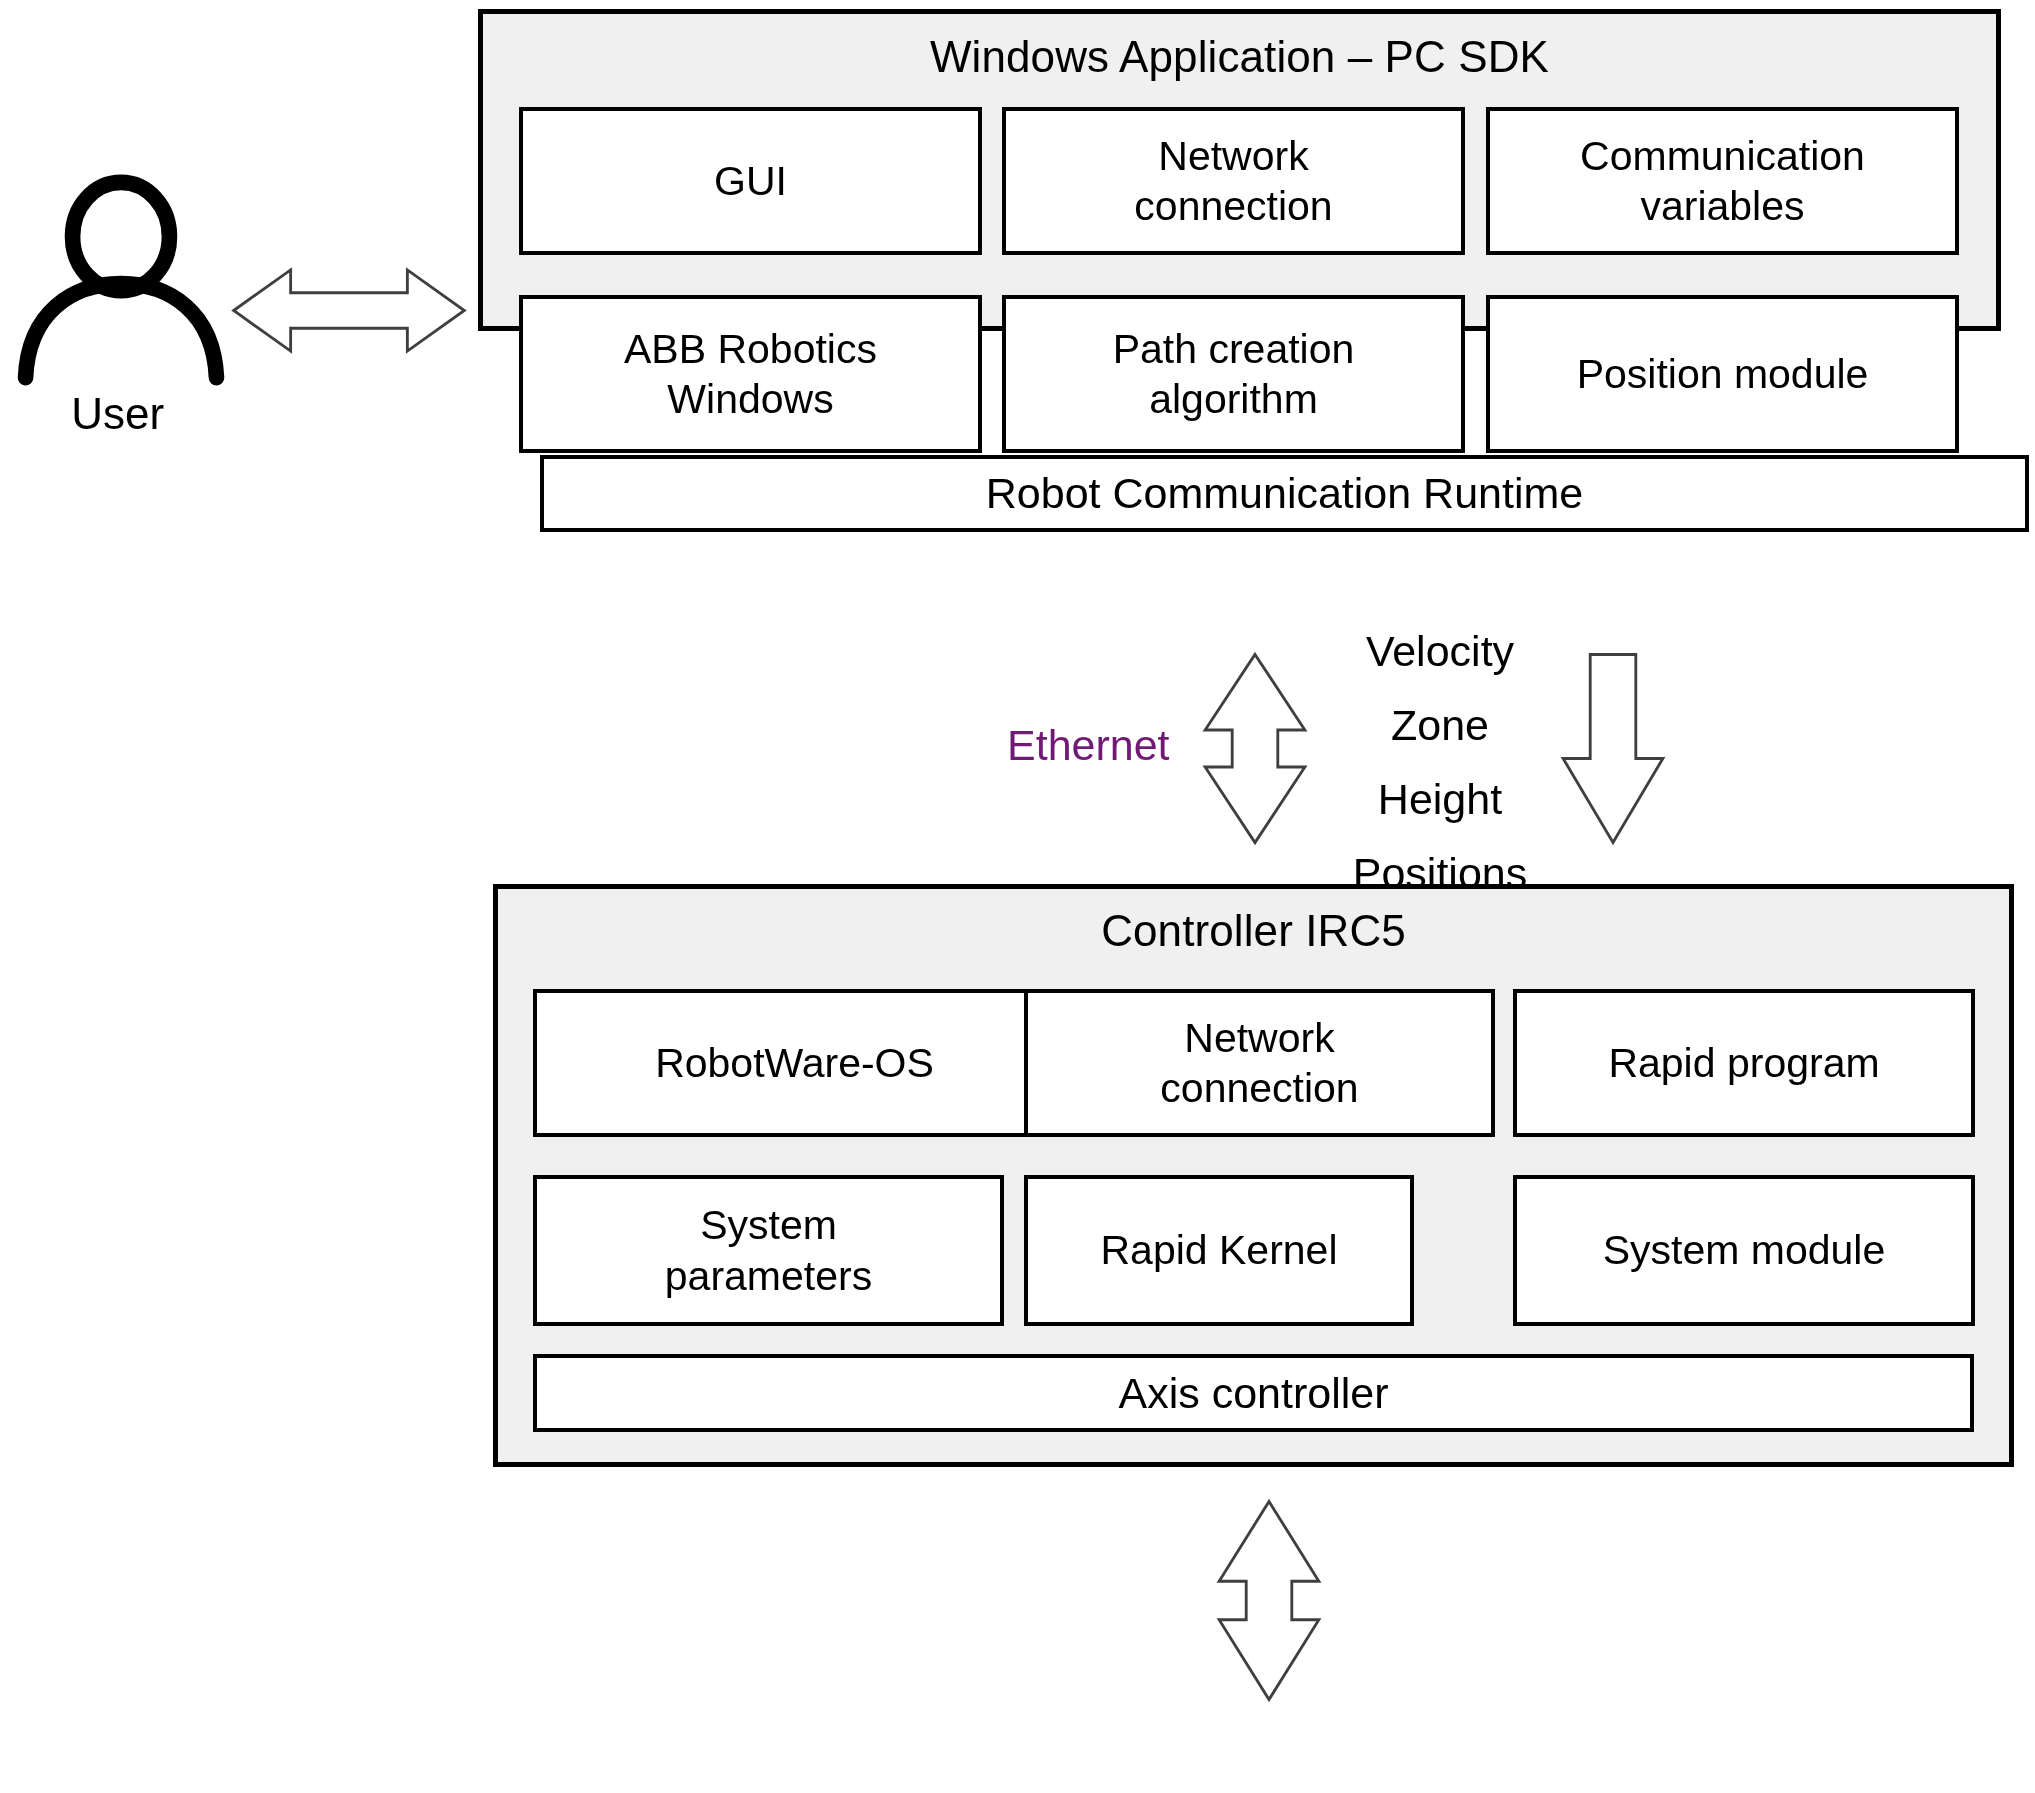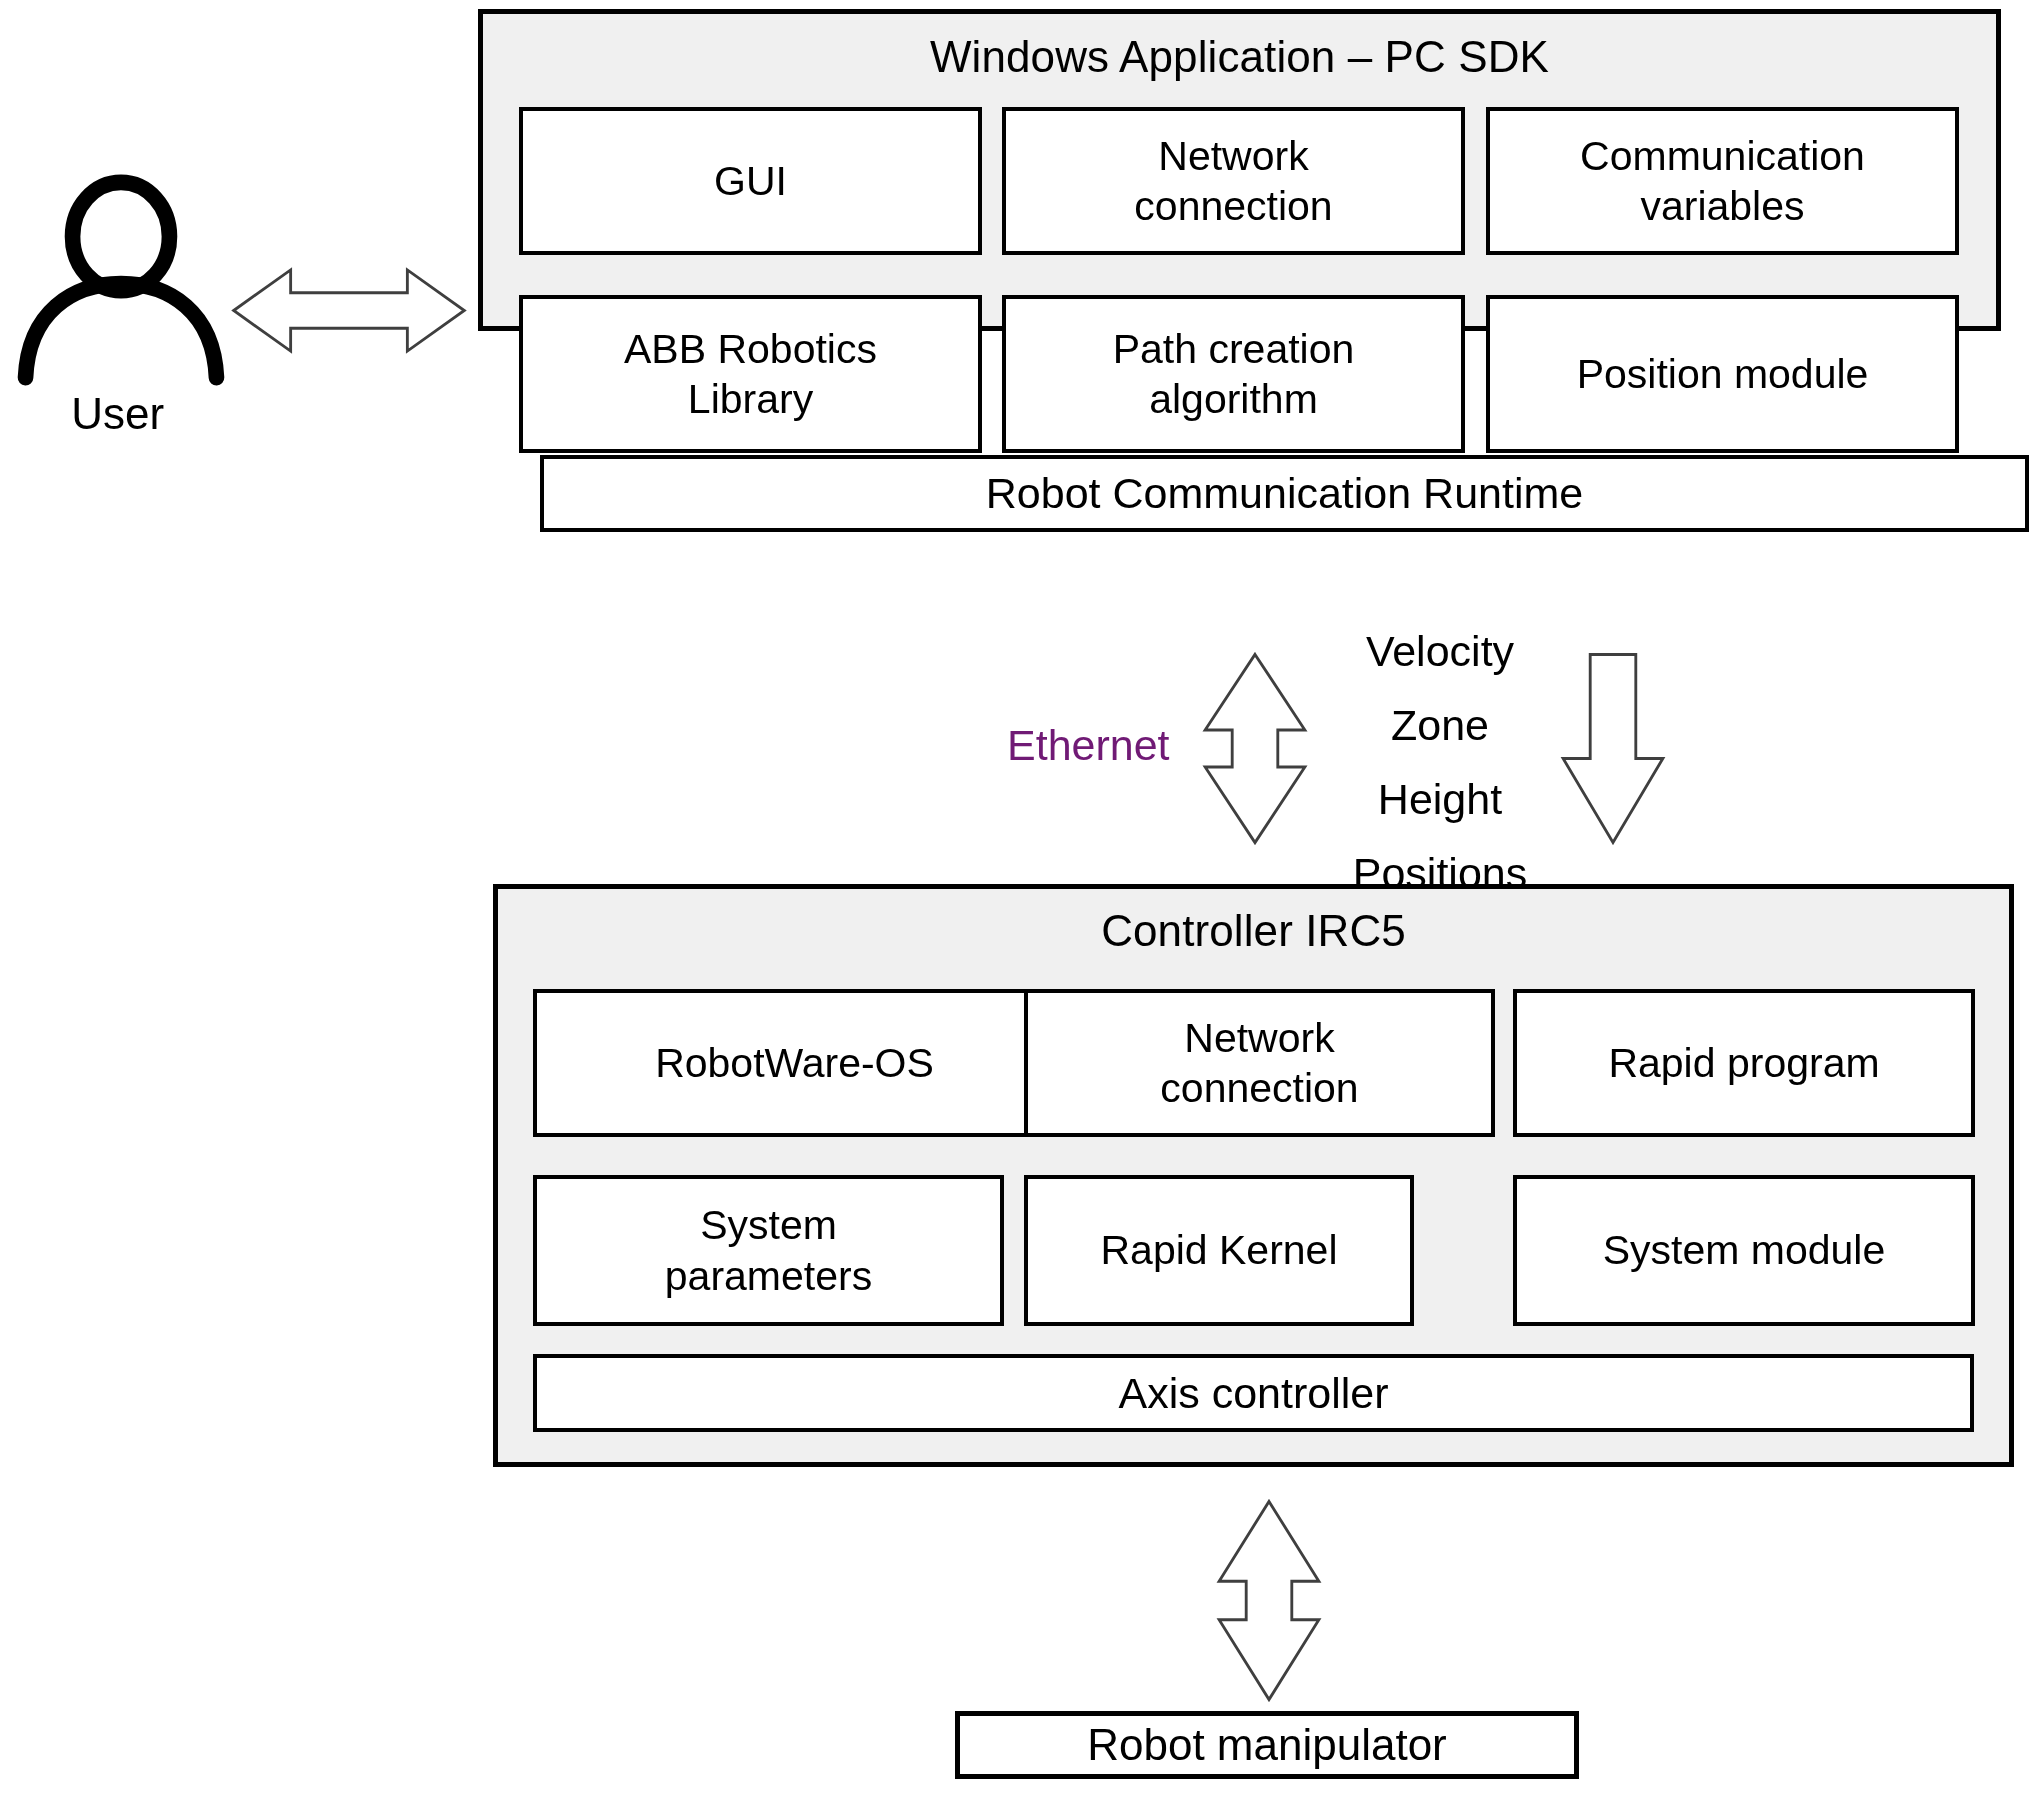--- a/index.html
+++ b/index.html
@@ -125,21 +125,21 @@
     <span class="lbl" style="white-space:pre-line;">Network
 connection</span>
   </div>
   <div class="unit-box abs" style="left:1486px; top:107px; width:473px; height:148px;">
     <span class="lbl" style="white-space:pre-line;">Communication
 variables</span>
   </div>
 
   <div class="unit-box abs" style="left:519px; top:295px; width:463px; height:158px;">
     <span class="lbl" style="white-space:pre-line;">ABB Robotics
-Library</span>
+Windows</span>
   </div>
   <div class="unit-box abs" style="left:1002px; top:295px; width:463px; height:158px;">
     <span class="lbl" style="white-space:pre-line;">Path creation
 algorithm</span>
   </div>
   <div class="unit-box abs" style="left:1486px; top:295px; width:473px; height:158px;">
     <span class="lbl" style="white-space:pre-line;">Position module</span>
   </div>
 
   <div class="unit-box bar-box abs" style="left:519px; top:455px; width:1489px; height:77px;margin-left:21px;">
@@ -194,18 +194,15 @@
   <div class="unit-box bar-box abs" style="left:533px; top:1354px; width:1441px; height:78px;">
     <span class="lbl">Axis controller</span>
   </div>
 
   <div class="abs" style="left:1212px; top:1497px; width:114px; height:207px;">
     <svg class="arrow-svg" width="114" height="207" viewBox="0 0 160 290">
       <polygon points="80,6 150,118 112,118 112,172 150,172 80,284 10,172 48,172 48,118 10,118" fill="#ffffff" stroke="#3f3f3f" stroke-width="4"></polygon>
     </svg>
   </div>
 
-  <div class="plain-box abs" style="left:955px; top:1711px; width:624px; height:68px;">
-    <span>Robot manipulator</span>
-  </div>
 
 </div>
 
 
 </body></html>

